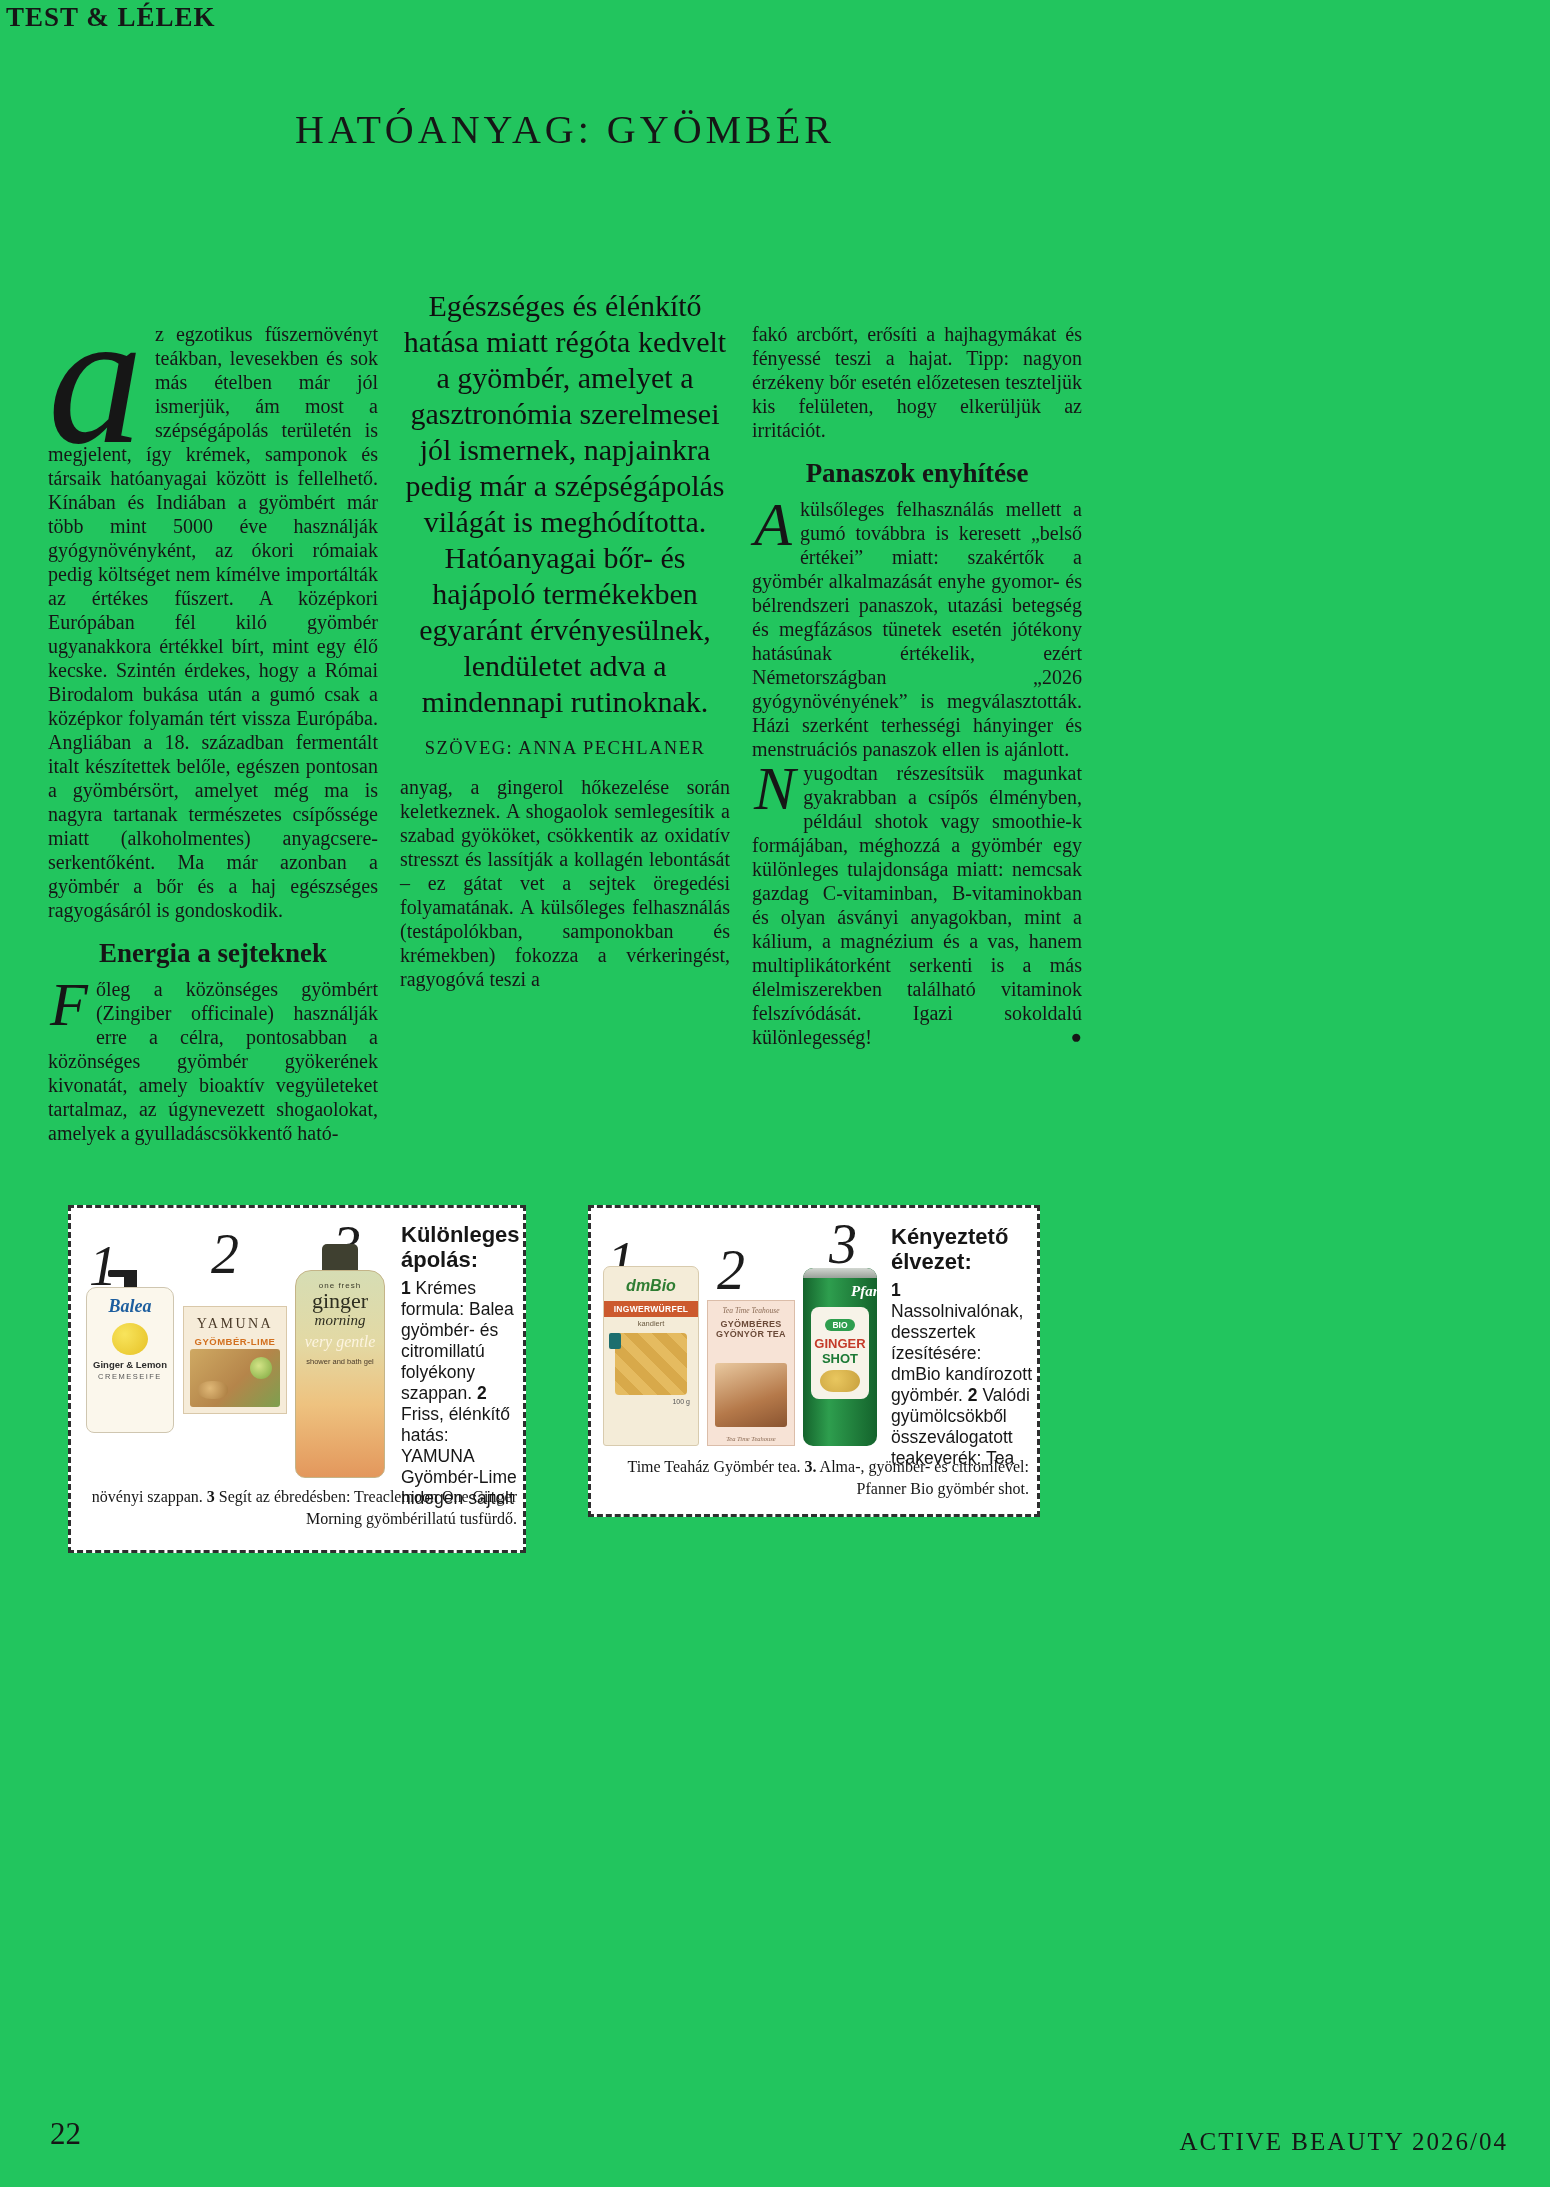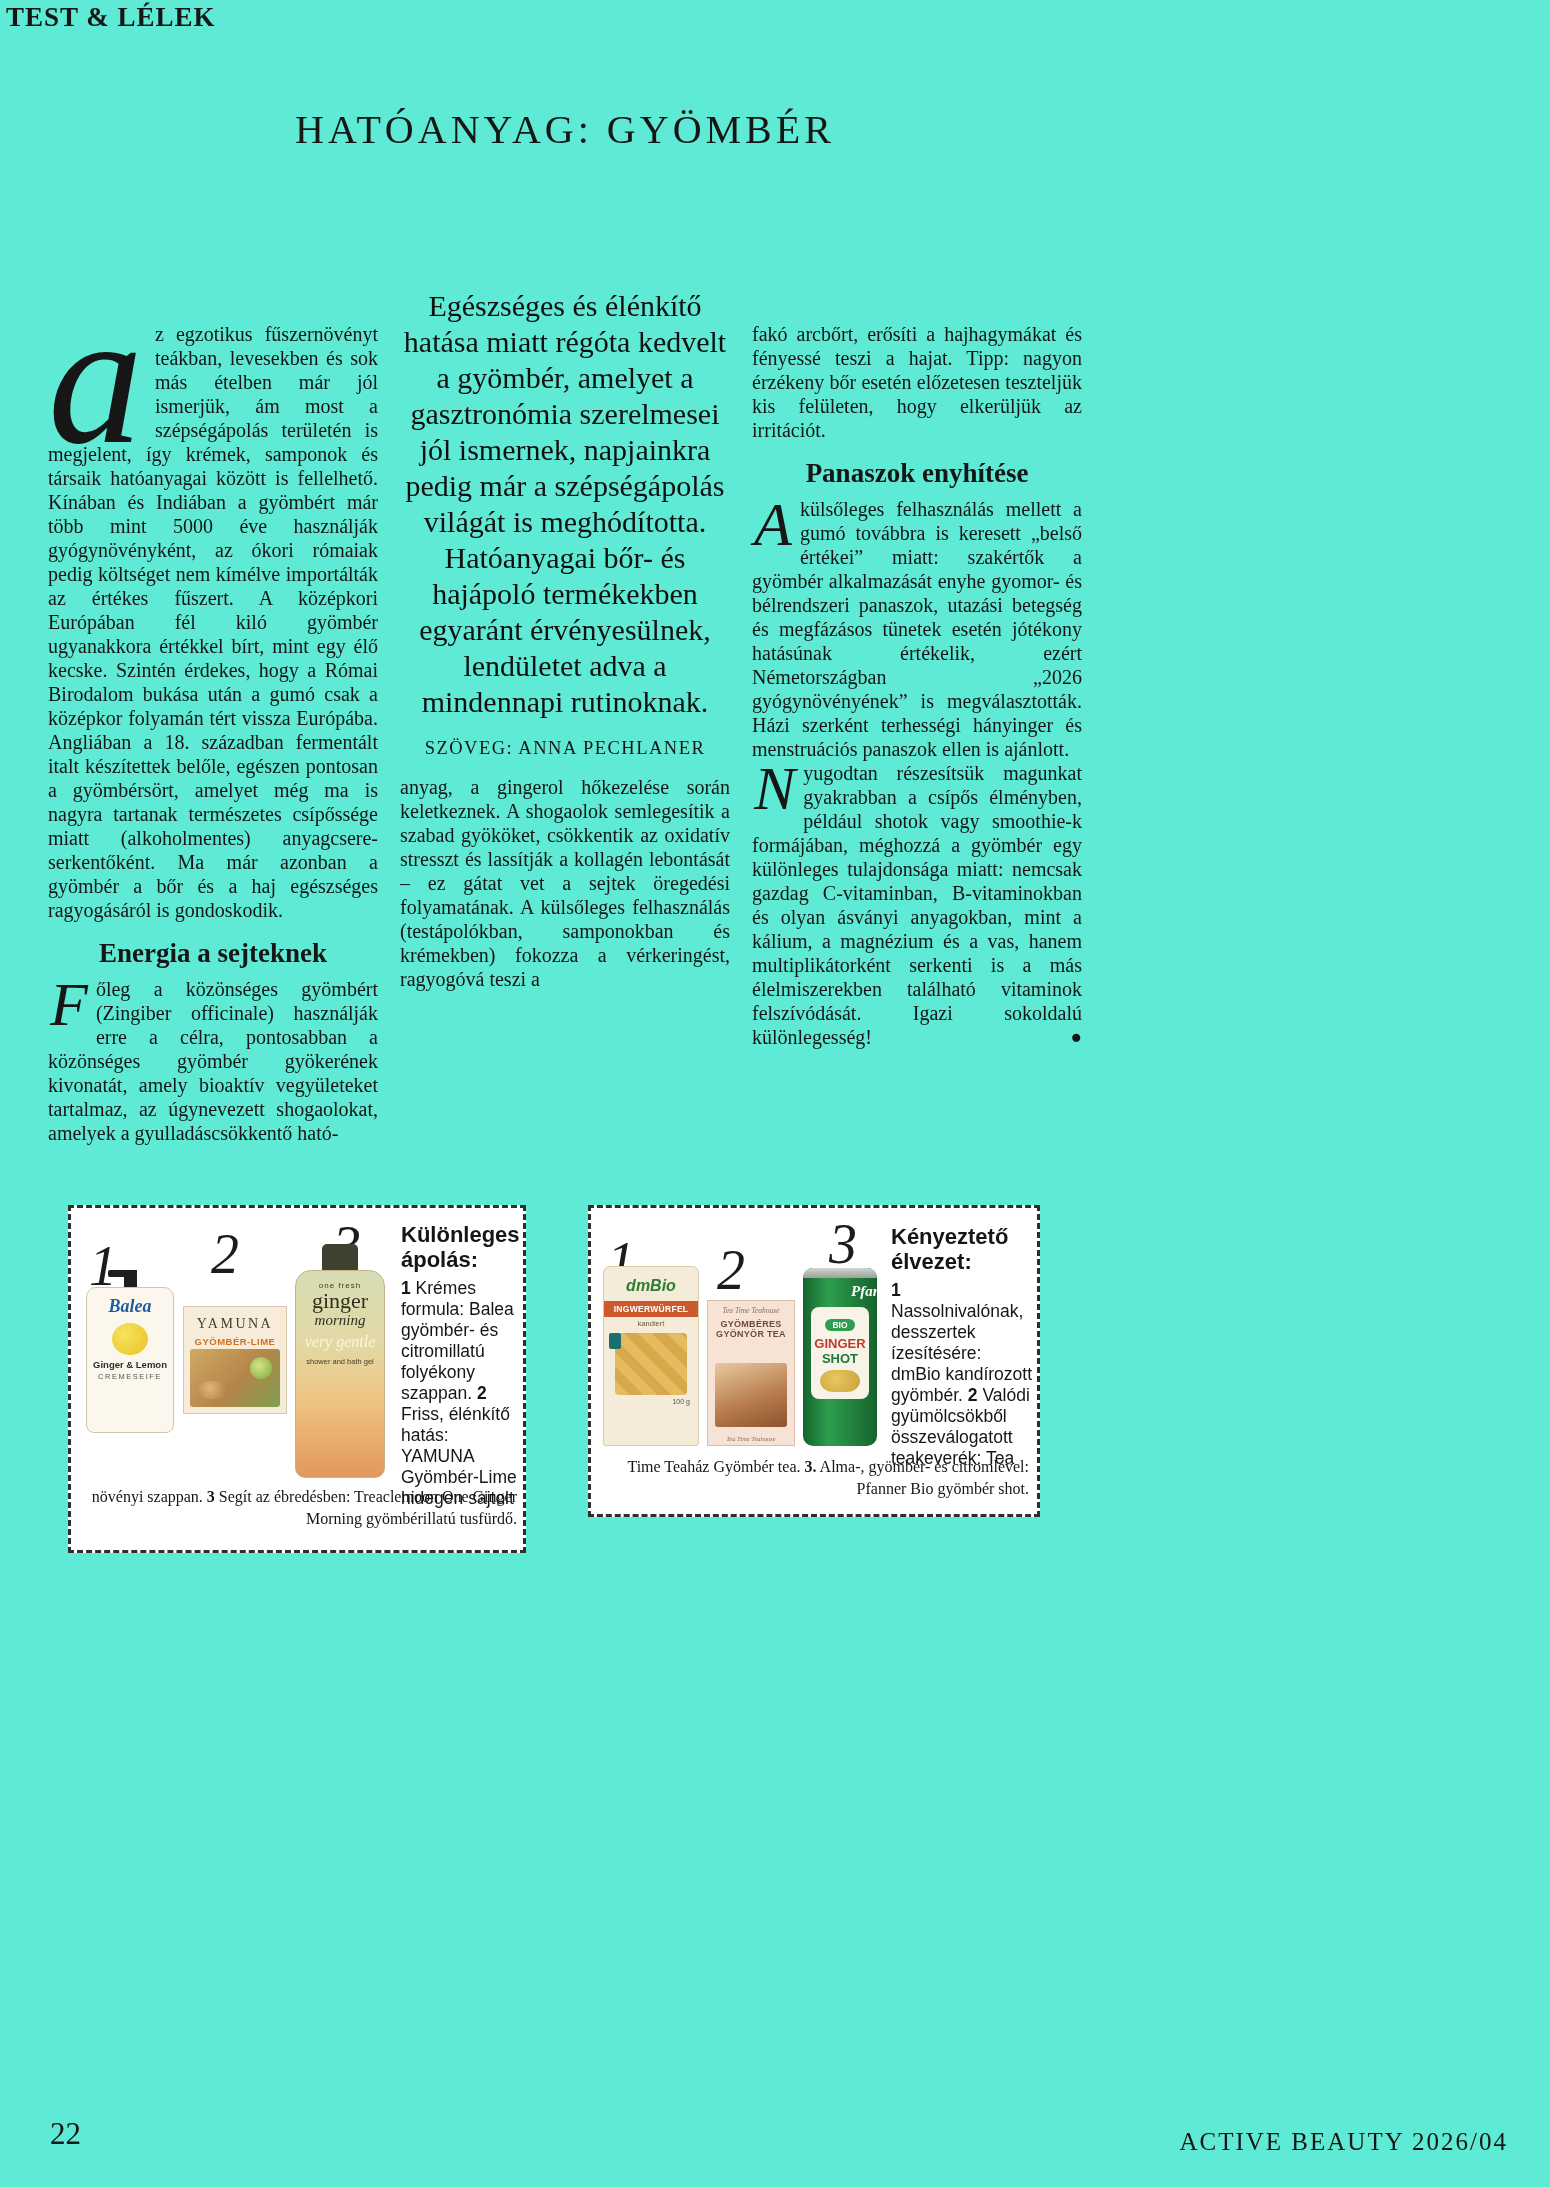--- a/index.html
+++ b/index.html
@@ -1,19 +1,19 @@
 <!DOCTYPE html>
 <html lang="hu"><head>
 <meta charset="utf-8">
 <style>
   * { margin:0; padding:0; box-sizing:border-box; }
   html,body { background:#e9e9e9; }
   .page {
     position:relative; width:1550px; height:2187px; margin:0 auto;
-    background:#5eead4; color:#161616;
+    background:#22c55e; color:#161616;
     font-family:"Liberation Serif", serif; overflow:hidden;
   }
   
   .section-label {
     position:absolute; left:6px; top:2px;
     font-size:27px; letter-spacing:1px; font-weight:bold;
   }
   .kicker {
     position:absolute; left:48px; top:106px; width:1034px;
     text-align:center; font-size:40px; letter-spacing:4px;

